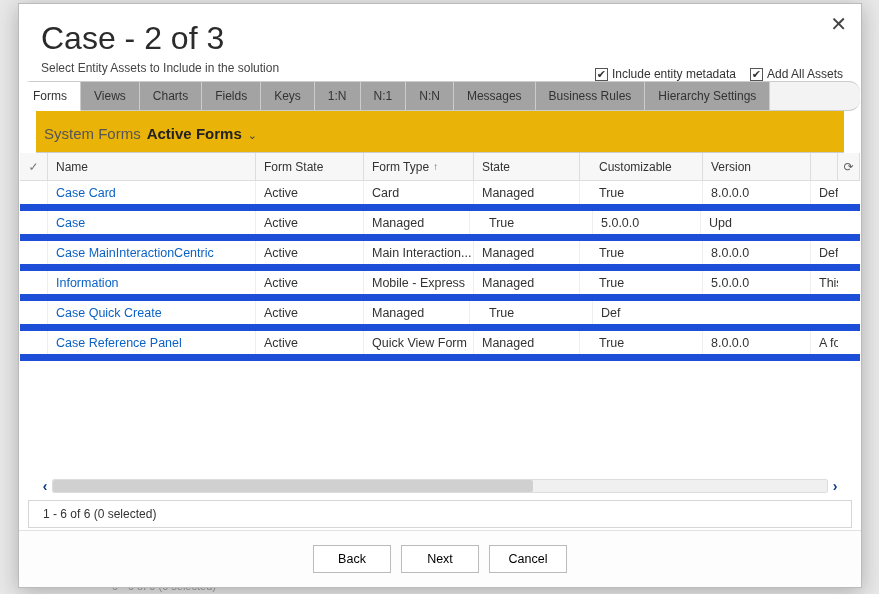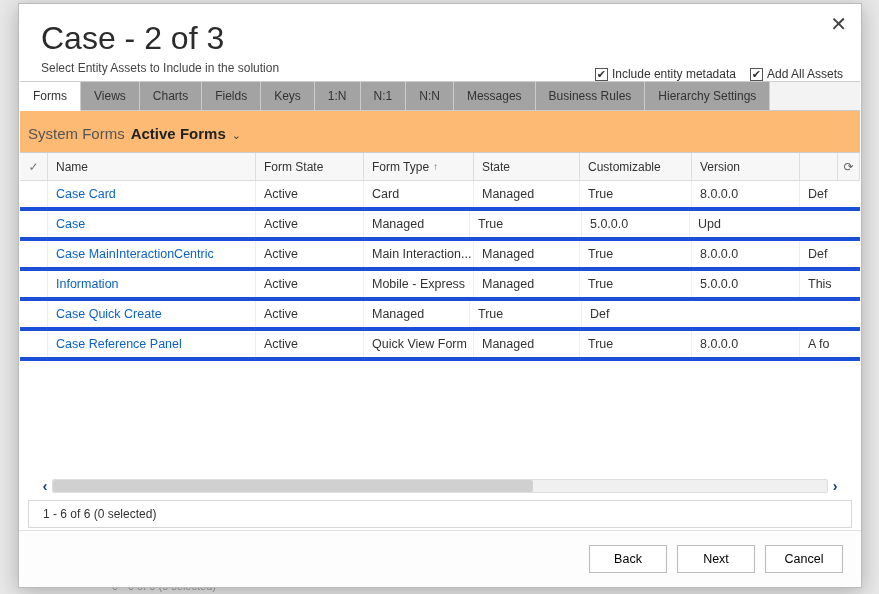--- a/index.html
+++ b/index.html
@@ -11,57 +11,57 @@
     display:flex; flex-direction:column;
   }
   .dlg-header { padding:16px 22px 6px 22px; position:relative; }
   .dlg-close { position:absolute; right:14px; top:10px; font-size:20px; color:#444; cursor:pointer; line-height:1; }
   .dlg-title { font-size:32px; font-weight:300; color:#2b2b2b; margin:0; }
   .dlg-sub { font-size:12px; color:#444; margin-top:4px; }
   .dlg-opts { position:absolute; right:18px; bottom:0; display:flex; gap:14px; font-size:12px; align-items:center;}
   .chk { display:inline-flex; align-items:center; gap:4px; cursor:pointer; }
   .chk-box { width:13px; height:13px; border:1px solid #555; display:inline-flex; align-items:center; justify-content:center; font-size:11px; line-height:1; }
 
-  .tabstrip { display:flex; border-top:1px solid #ccc; border-bottom:1px solid #ccc; background:#f3f3f3; margin:0 1px; }
+  .tabstrip { display:flex; border-top:1px solid #ccc; border-bottom:1px solid #ccc; background:#f3f3f3; margin:0 1px;border-radius:11px; }
   .tab { padding:7px 13px; font-size:12px; border-right:1px solid #ccc; cursor:pointer; background:#a3a3a3; white-space:nowrap; }
   .tab.active { background:#fff; border-bottom:1px solid #fff; margin-bottom:-1px; }
 
-  .subhdr { display:flex; align-items:baseline; gap:6px; padding:14px 8px 10px 8px; background:#fdba74; border-bottom:1px solid #ccc; margin:0 1px;}
+  .subhdr { display:flex; align-items:baseline; gap:6px; padding:14px 8px 10px 8px; background:#eab308; border-bottom:1px solid #ccc; margin:0 17px;}
   .subhdr .light { color:#555; font-size:15px; font-weight:400;}
   .subhdr .strong { font-weight:600; font-size:15px; color:#222;}
   .subhdr .caret { font-size:11px; color:#444; }
 
   .grid { flex:1; display:flex; flex-direction:column; overflow:hidden; margin:0 1px;}
   .ghead, .grow { display:flex; align-items:center; }
   .ghead { background:#f7f7f7; border-bottom:1px solid #ddd; font-size:12px; color:#333; height:28px;}
   .gcell { padding:0 8px; overflow:hidden; text-overflow:ellipsis; white-space:nowrap; border-right:1px solid #eee; height:100%; display:flex; align-items:center;}
   .ghead .gcell { border-right:1px solid #ddd; }
   .c-chk  { flex:0 0 28px; justify-content:center; color:#777; }
   .c-name { flex:0 0 208px; }
   .c-fs   { flex:0 0 108px; }
   .c-ft   { flex:0 0 110px; }
   .c-st   { flex:0 0 106px; }
-  .c-cu   { flex:0 0 112px; }
+  .c-cu   { flex:0 0 112px;margin-left:11px; }
   .c-ver  { flex:0 0 108px; }
   .c-last { flex:1 1 auto; border-right:none; }
   .c-ref  { flex:0 0 22px; border-right:none; justify-content:center; color:#666;}
-  .grow { height:30px; font-size:12.5px; border-bottom:4px solid #1d4ed8;}
+  .grow { height:30px; font-size:12.5px; border-bottom:7px solid #1d4ed8;}
   .link { color:#0b62c4; cursor:pointer; }
   .sort-ind { font-size:10px; margin-left:4px; color:#666; }
 
   .gbody { flex:1; overflow:hidden; }
 
   .hscroll { display:flex; align-items:center; height:20px; margin:0 18px 4px 18px;}
   .chev { width:14px; text-align:center; color:#0b3c88; font-weight:bold; cursor:pointer; font-size:14px;}
   .track { flex:1; height:14px; background:#f0f0f0; position:relative; border:1px solid #ddd; border-radius:2px;}
   .thumb { position:absolute; left:0; top:0; height:100%; width:62%; background:#d0d0d0; border-radius:2px;}
 
   .status { padding:6px 14px; border:1px solid #d6d6d6; margin:0 8px 2px 8px; font-size:12px; color:#333; background:#fff;}
 
-  .footer { display:flex; justify-content:flex-end; gap:10px; padding:14px 18px; border-top:1px solid #e2e2e2; background:#fdfdfd;}
+  .footer { display:flex; justify-content:center; gap:10px; padding:14px 18px; border-top:1px solid #e2e2e2; background:#fdfdfd;}
   .btn { min-width:78px; padding:6px 18px; border:1px solid #bbb; background:#fff; cursor:pointer; font-size:12.5px; }
 
   .ghost { position:absolute; left:112px; top:580px; font-size:11px; color:#9a9a9a; }
 </style>
 </head>
 <body>
 
 <div class="page-bg">
   <div class="ghost">0 - 0 of 0 (0 selected)</div>
 

